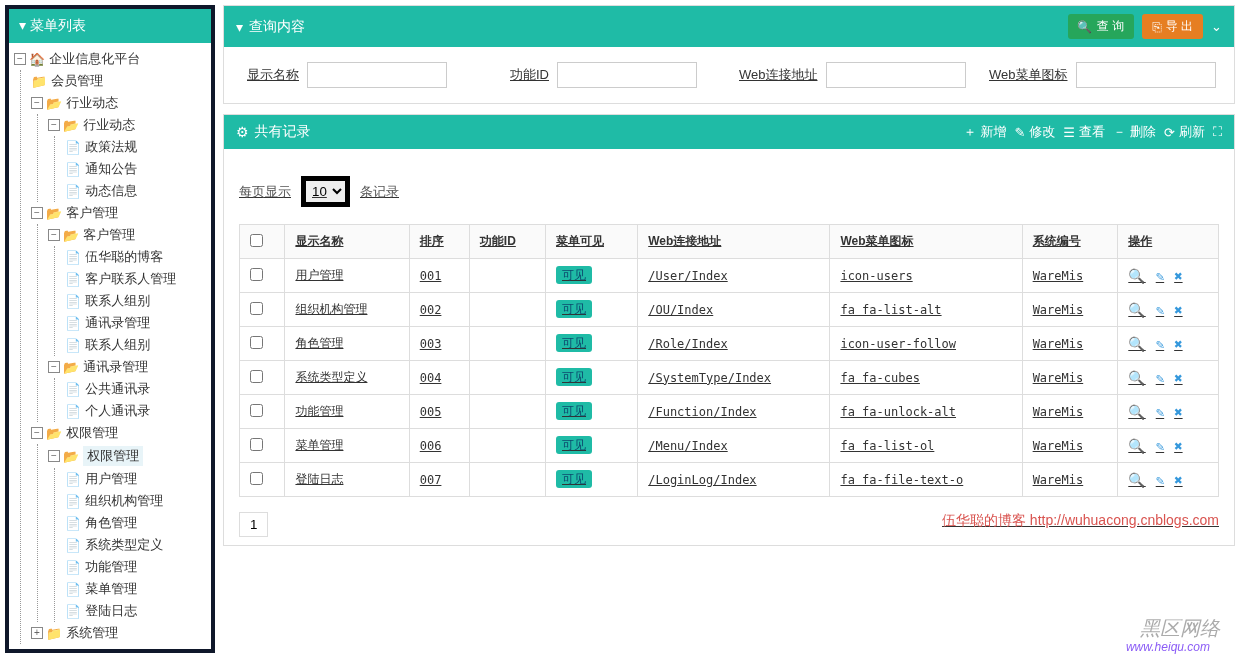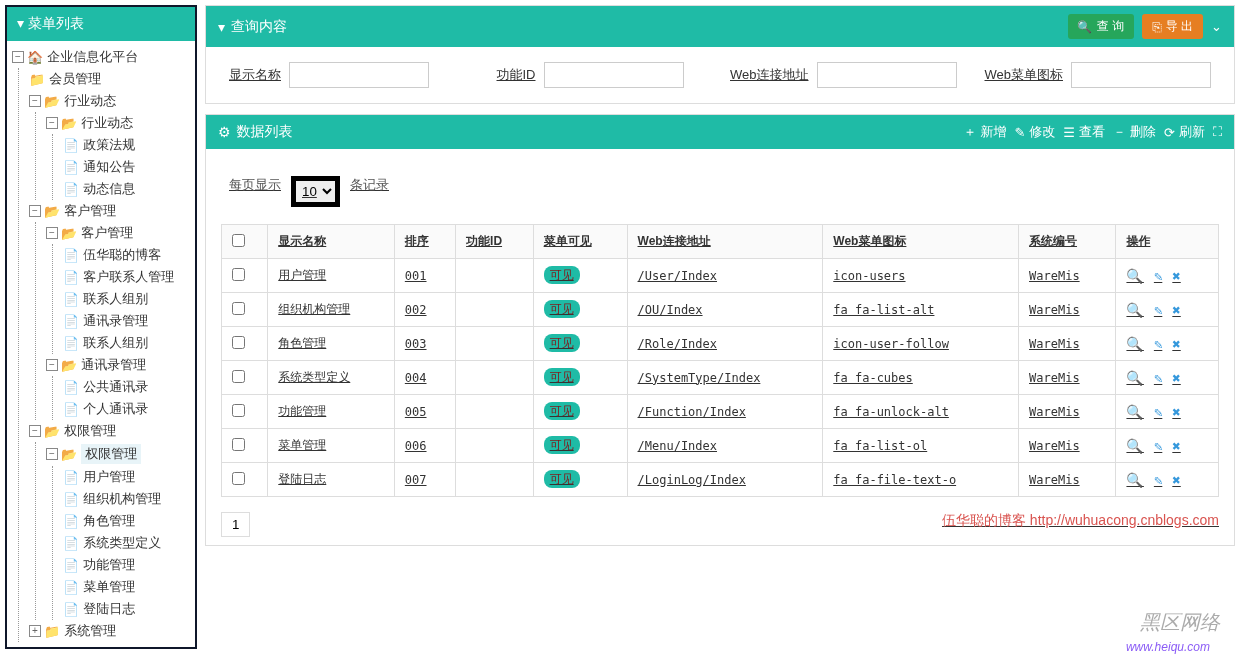--- a/index.html
+++ b/index.html
@@ -1,18 +1,18 @@
 <!DOCTYPE html>
 <html><head>
 <meta charset="utf-8">
 <style>
 * { margin: 0; padding: 0; box-sizing: border-box; }
 body { font-family: "Microsoft YaHei", Arial, sans-serif; font-size: 13px; background: #fff; color: #333; }
 .container { display: flex; padding: 5px; gap: 8px; }
-.sidebar { width: 192px; border: 2px solid #0f172a; }
+.sidebar { width: 210px; border: 4px solid #0f172a; }
 .sidebar-header { background: #1fbba6; color: #fff; padding: 8px 10px; font-size: 14px; }
 .tree { padding: 5px; overflow-y: auto; }
 .tree-item { display: flex; align-items: center; padding: 2px 0; cursor: pointer; white-space: nowrap; }
 .tree-toggle { width: 12px; height: 12px; border: 1px solid #888; display: inline-flex; align-items: center; justify-content: center; font-size: 10px; line-height: 1; margin-right: 3px; color: #666; background: #fff; }
 .tree-vline { border-left: 1px dotted #999; margin-left: 6px; padding-left: 10px; }
 .folder-icon { color: #f0ad4e; margin-right: 4px; font-size: 13px; }
 .home-icon { color: #f0ad4e; margin-right: 4px; }
 .tree-label { color: #333; }
 .tree-label.selected { background: #e8f4f8; padding: 1px 4px; }
 .main { flex: 1; display: flex; flex-direction: column; gap: 10px; }
@@ -23,34 +23,34 @@
 .btn { padding: 4px 10px; border: none; border-radius: 3px; cursor: pointer; font-size: 12px; color: #fff; display: inline-flex; align-items: center; gap: 4px; }
 .btn-green { background: #26a65b; }
 .btn-orange { background: #e67e22; }
 .chevron { color: #fff; cursor: pointer; }
 .panel-body { padding: 15px; text-decoration: underline; }
 .search-row { display: flex; gap: 20px; align-items: flex-start; }
 .search-field { display: flex; align-items: center; gap: 8px; flex: 1; }
 .search-field label { text-align: right; min-width: 60px; }
 .search-field input { border: 1px solid #ccc; padding: 4px; width: 140px; height: 26px; }
 .toolbar-link { color: #fff; cursor: pointer; display: inline-flex; align-items: center; gap: 4px; font-size: 13px; }
-.page-info { padding: 12px 0; display: flex; gap: 10px; color: #555; margin-left: 8px; }
+.page-info { padding: 12px 0; display: flex; align-items: center; gap: 10px; color: #555; }
 .page-info select { border: 5px solid #000000; padding: 2px; }
 .badge { background: #1fbba6; color: #fff; padding: 1px 6px; border-radius: 2px; }
 table { width: 100%; border-collapse: collapse; margin-top: 5px; }
 th, td { border: 1px solid #ddd; padding: 8px 10px; text-align: left; font-size: 12px; }
 th { background: #fafafa; font-weight: bold; }
 td { font-family: monospace, sans-serif; }
-.visible-badge { background: #1fbba6; color: #7f1d1d; padding: 2px 6px; border-radius: 8px; font-size: 12px; }
+.visible-badge { background: #1fbba6; color: #0c4a6e; padding: 2px 6px; border-radius: 3px; font-size: 12px; }
 .action-icons { display: flex; gap: 10px; }
 .action-icons span { color: #3598dc; cursor: pointer; font-size: 14px; }
 .pagination { margin-top: 15px; }
 .page-btn { border: 1px solid #ddd; padding: 4px 10px; background: #fff; cursor: pointer; }
 .footer-text { text-align: right; color: #d9534f; margin-top: -25px; font-size: 14px; }
-.watermark { position: fixed; bottom: 20px; right: 20px; color: #888; font-size: 20px; font-style: italic; opacity: 0.7; }
+.watermark { position: fixed; bottom: 14px; right: 20px; color: #888; font-size: 20px; font-style: italic; opacity: 0.7; }
 .watermark2 { position: fixed; bottom: 2px; right: 30px; color: #8b5cf6; font-size: 12px; font-style: italic; }
 </style>
 </head>
 <body>
 
 <div class="container">
   <div class="sidebar">
     <div class="sidebar-header">
       <span>▾</span>
       <span>菜单列表</span>
@@ -230,21 +230,21 @@
               <input type="text" style="">
             </div>
         </div>
       </div>
     </div>
 
     <div class="panel">
       <div class="panel-header">
         <div class="panel-title">
             <span>⚙</span>
-            <span>数据列表</span>
+            <span>共有记录</span>
           </div>
         <div class="panel-actions">
           <span class="toolbar-link">
               <span>＋</span>
               <span>新增</span>
             </span>
           <span class="toolbar-link">
               <span>✎</span>
               <span>修改</span>
             </span>

